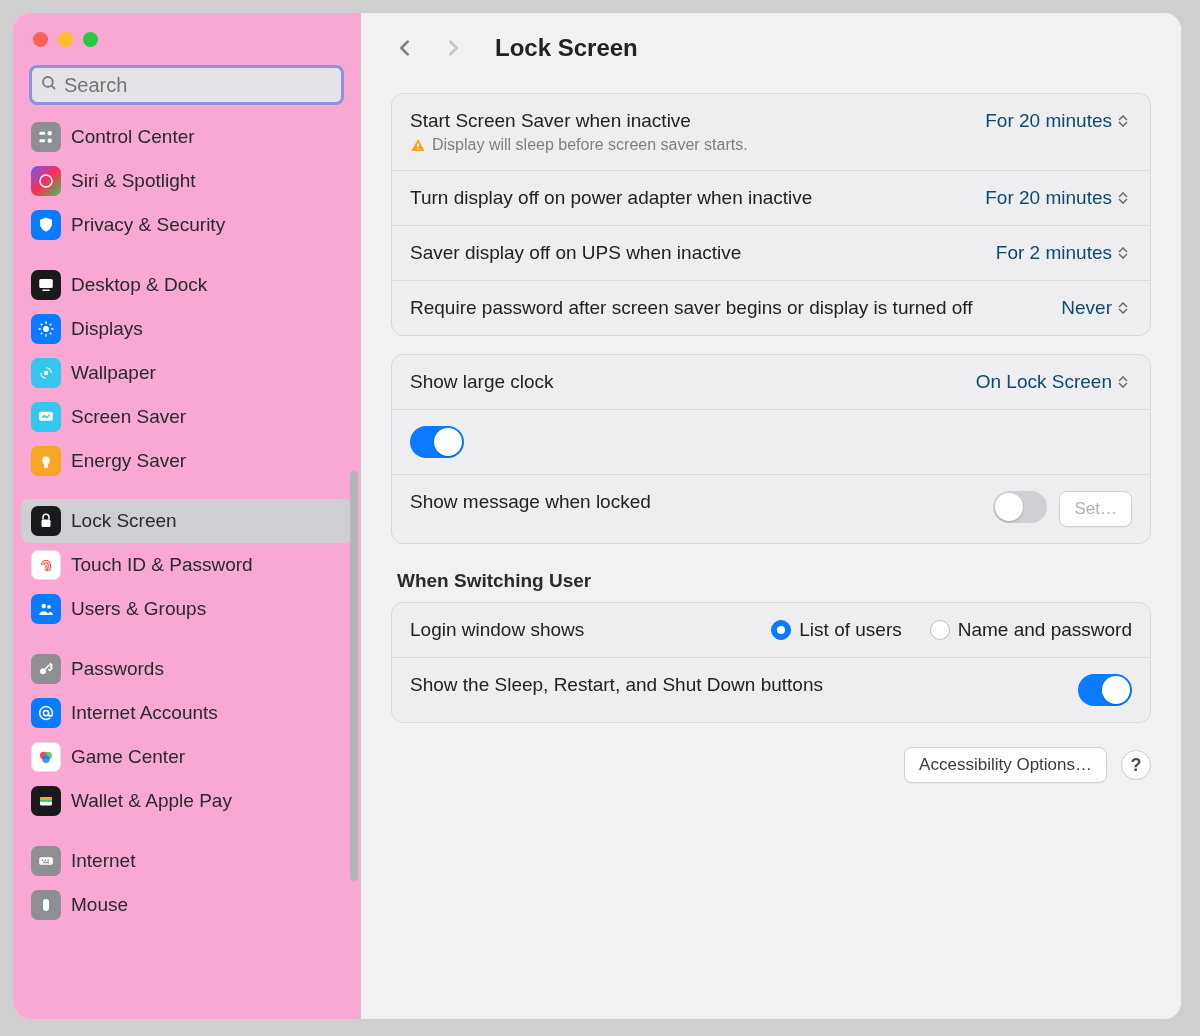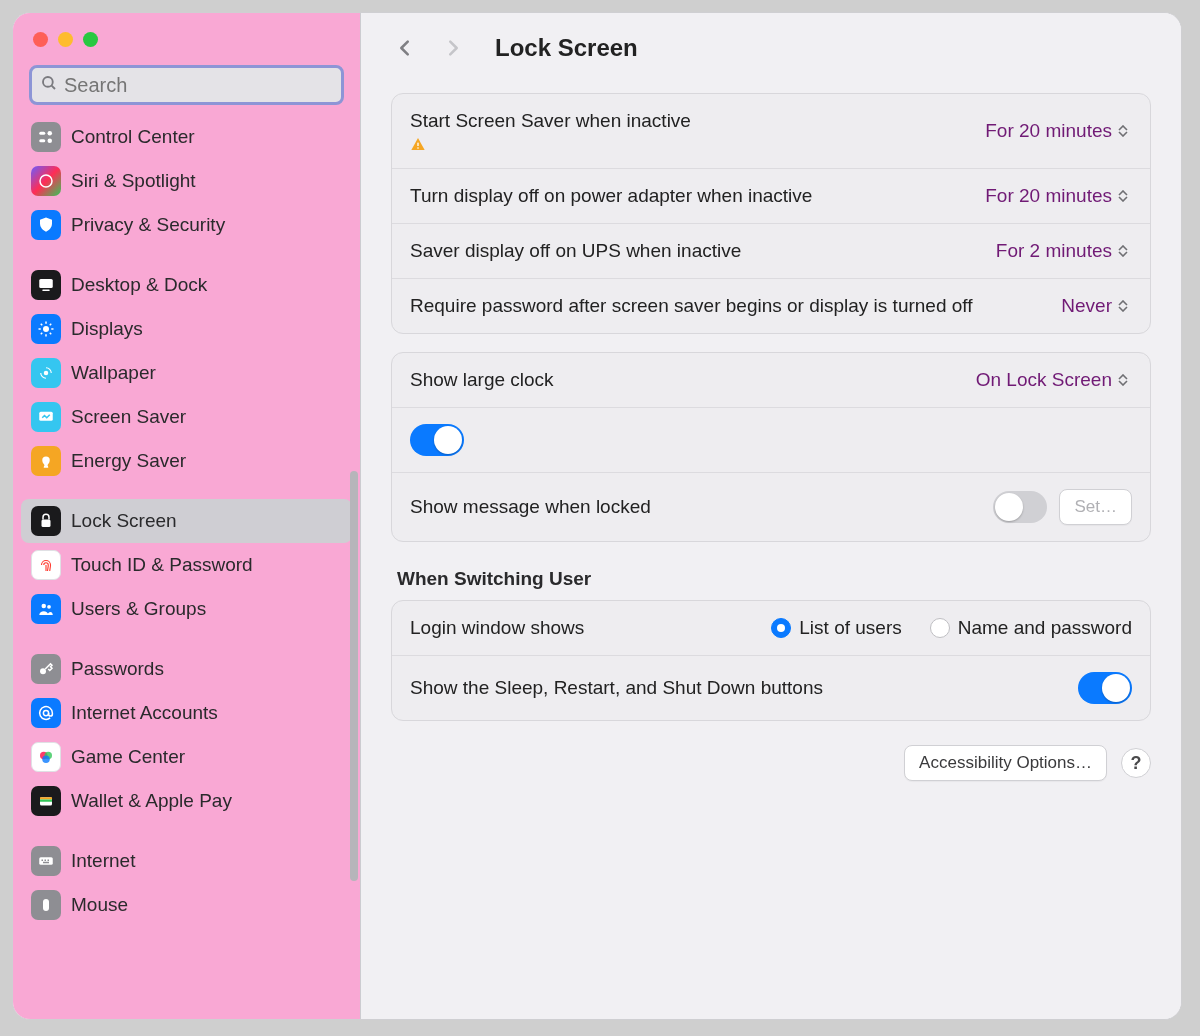--- a/index.html
+++ b/index.html
@@ -133,21 +133,21 @@
   .content { padding: 10px 30px; overflow-y: auto; }
 
   .card {
     background: #eeedf0;
     border: 1px solid #d8d7db;
     border-radius: 12px;
     margin-bottom: 18px;
   }
   .row {
     display: flex;
-    align-items: center;
+    align-items: flex-start;
     padding: 16px 18px;
     border-bottom: 1px solid #dcdbdf;
     gap: 12px;
   }
   .row:last-child { border-bottom: none; }
   .row-labels { flex: 1; min-width: 0; }
   .row-title { font-size: 19px; color: #222; }
   .row-sub {
     font-size: 16px;
     color: #808084;
@@ -156,21 +156,21 @@
     align-items: center;
     gap: 6px;
   }
   .warn-icon { color: #f5a623; display: inline-flex; }
 
   .popup {
     display: flex;
     align-items: center;
     gap: 6px;
     font-size: 19px;
-    color: #701a75;
+    color: #0c4a6e;
     padding-right: 4px;
     white-space: nowrap;
   }
   .stepper {
     display: flex;
     flex-direction: column;
     justify-content: center;
     color: #6f6f73;
     line-height: 6px;
   }
@@ -493,20 +493,21 @@
           <div class="row-labels">
             <div class="row-title">Start Screen Saver when inactive</div>
             <div class="row-sub">
               <span class="warn-icon">
                 <svg width="16" height="16" viewBox="0 0 24 24" fill="currentColor">
                     <path d="M12 3l10 18H2L12 3z"></path>
                     <rect x="11" y="10" width="2" height="5" fill="#fff"></rect>
                     <rect x="11" y="17" width="2" height="2" fill="#fff"></rect>
                   </svg>
               </span>
+              <span>Display will sleep before screen saver starts.</span>
             </div>
           </div>
           <div class="popup">
             <span>For 20 minutes</span>
             <span class="stepper">
               <svg viewBox="0 0 10 6">
                   <polyline points="1,5 5,1 9,5" fill="none" stroke="currentColor" stroke-width="1.6"></polyline>
                 </svg>
               <svg viewBox="0 0 10 6">
                   <polyline points="1,1 5,5 9,1" fill="none" stroke="currentColor" stroke-width="1.6"></polyline>

